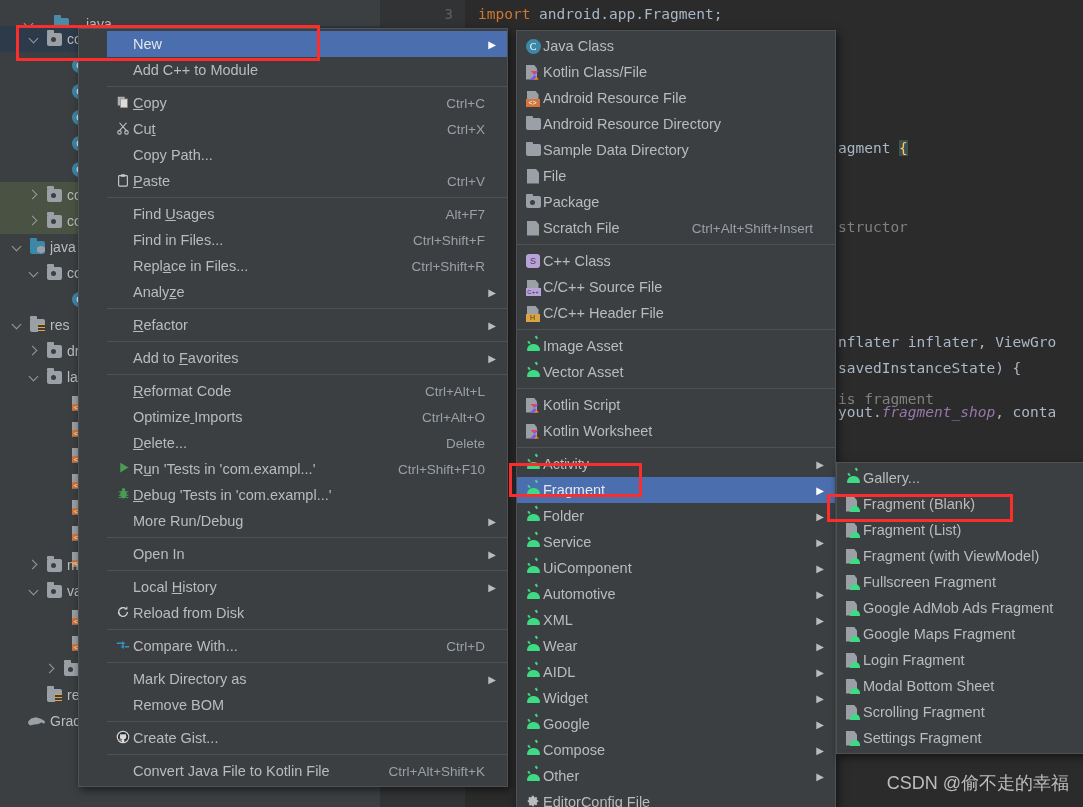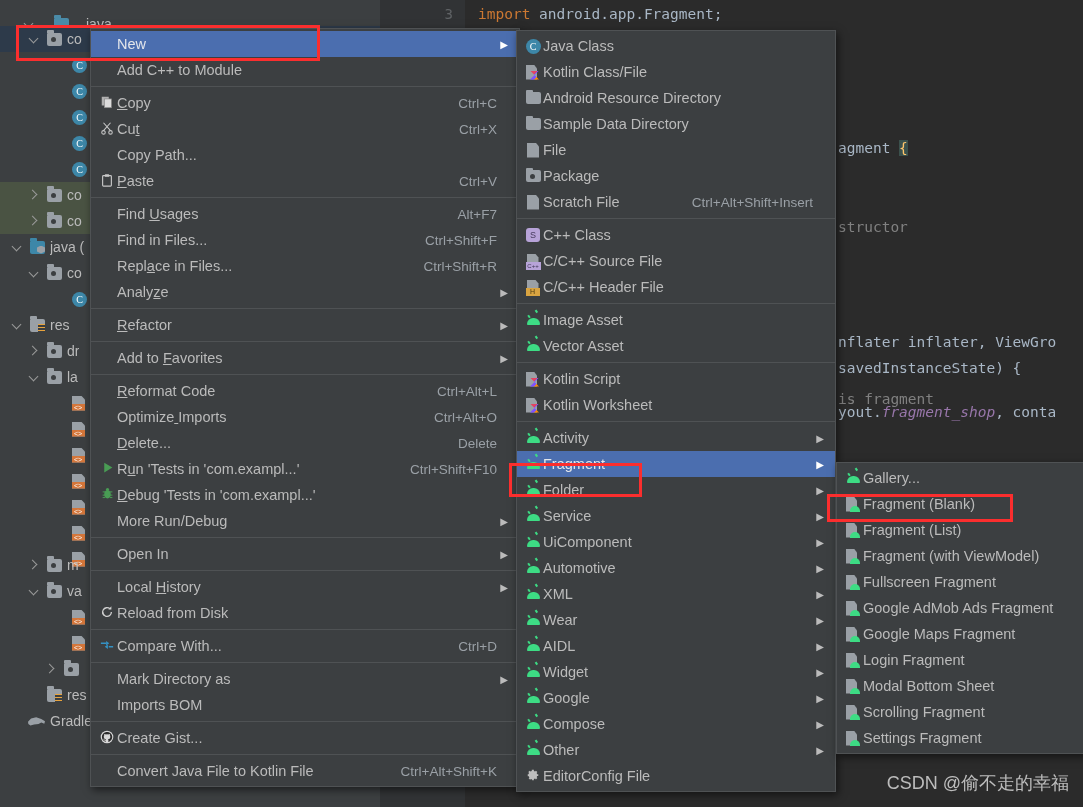--- a/index.html
+++ b/index.html
@@ -102,21 +102,21 @@
   .mi.hl { background: #4b6eaf; color: #e3e6eb; }
   .mi-ico { width: 20px; flex: none; display:flex; align-items:center; justify-content:center; }
   .mi-label { flex: 1 1 auto; }
   .mi-acc { color:#9aa0a6; font-size:13.5px; margin-left:22px; flex:none; }
   .mi-arrow { flex: none; width: 14px; text-align:center; color:#bbbbbb; font-size:10px; }
   .mi.hl .mi-arrow { color:#ffffff; }
   .sep { height:1px; background:#4f5254; margin:3px 0; }
   u { text-decoration: underline; }
 
   
-  #menu1 { left: 90px; top: 28px; width: 430px; }
+  #menu1 { left: 78px; top: 28px; width: 430px; padding-left: 28px; }
   
   #menu2 { left: 516px; top: 30px; width: 320px; }
   
   #menu3 { left: 836px; top: 462px; width: 250px; }
 
   .and-robot {
     width:15px; height:9px; position:relative; display:inline-block;
   }
   .and-robot::before{
     content:""; position:absolute; left:1px; bottom:0; width:13px; height:7px;
@@ -547,21 +547,21 @@
         <span class="mi-arrow"></span>
       </div>
       <div class="sep"></div>
       <div class="mi">
         <span class="mi-ico"></span>
         <span class="mi-label">Mark Directory as</span>
         <span class="mi-arrow">▶</span>
       </div>
       <div class="mi">
         <span class="mi-ico"></span>
-        <span class="mi-label">Imports BOM</span>
+        <span class="mi-label">Remove BOM</span>
         <span class="mi-arrow"></span>
       </div>
       <div class="sep"></div>
       <div class="mi">
         <span class="mi-ico">
           <span><svg width="14" height="14" viewBox="0 0 16 16">
               <circle cx="8" cy="8" r="7.2" fill="#d8d8d8"></circle>
               <path d="M8 2.2c-3.2 0-5.8 2.6-5.8 5.8 0 2.6 1.7 4.8 4 5.5.3 0 .4-.1.4-.3v-1c-1.6.3-2-.8-2-.8-.3-.7-.7-.9-.7-.9-.5-.4 0-.4 0-.4.6 0 .9.6.9.6.5.9 1.4.6 1.7.5 0-.4.2-.6.4-.8-1.3-.1-2.6-.6-2.6-2.8 0-.6.2-1.1.6-1.5 0-.2-.3-.8.1-1.6 0 0 .5-.2 1.6.6a5.4 5.4 0 0 1 2.9 0c1.1-.8 1.6-.6 1.6-.6.4.8.1 1.4.1 1.6.4.4.6.9.6 1.5 0 2.2-1.3 2.7-2.6 2.8.2.2.4.6.4 1.2v1.7c0 .2.1.3.4.3 2.3-.7 4-2.9 4-5.5 0-3.2-2.6-5.8-5.8-5.8z" fill="#2b2b2b"></path>
             </svg></span>
         </span>
@@ -583,20 +583,27 @@
           <span class="class-ico">C</span>
         </span>
         <span class="mi-label">Java Class</span>
         <span class="mi-arrow"></span>
       </div>
       <div class="mi">
         <span class="mi-ico">
           <span class="kt-ico"></span>
         </span>
         <span class="mi-label">Kotlin Class/File</span>
+        <span class="mi-arrow"></span>
+      </div>
+      <div class="mi">
+        <span class="mi-ico">
+          <span class="arf-ico"></span>
+        </span>
+        <span class="mi-label">Android Resource File</span>
         <span class="mi-arrow"></span>
       </div>
       <div class="mi">
         <span class="mi-ico">
           <span class="dir-ico"></span>
         </span>
         <span class="mi-label">Android Resource Directory</span>
         <span class="mi-arrow"></span>
       </div>
       <div class="mi">

